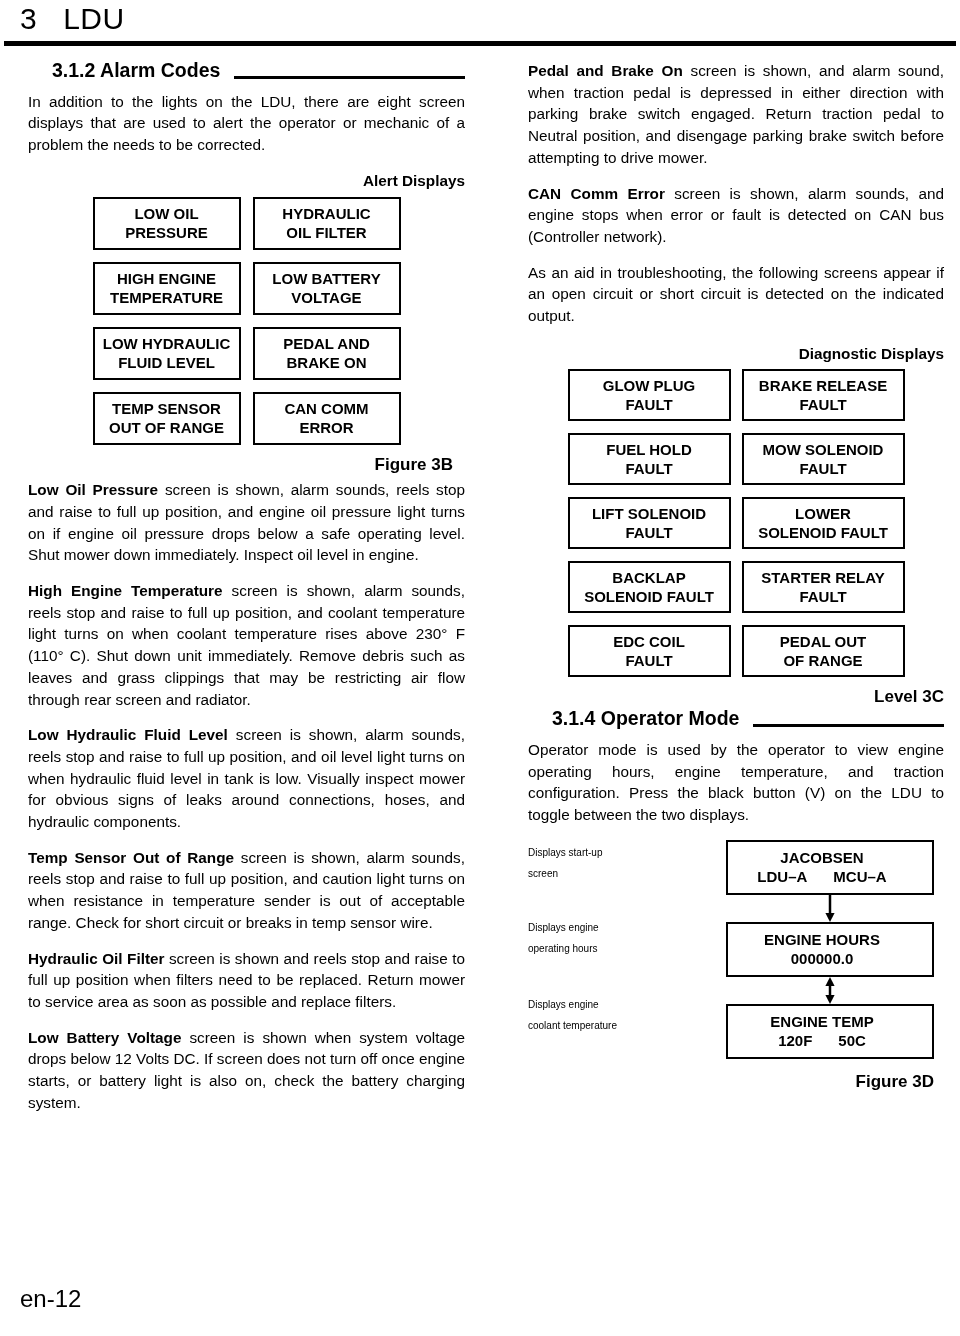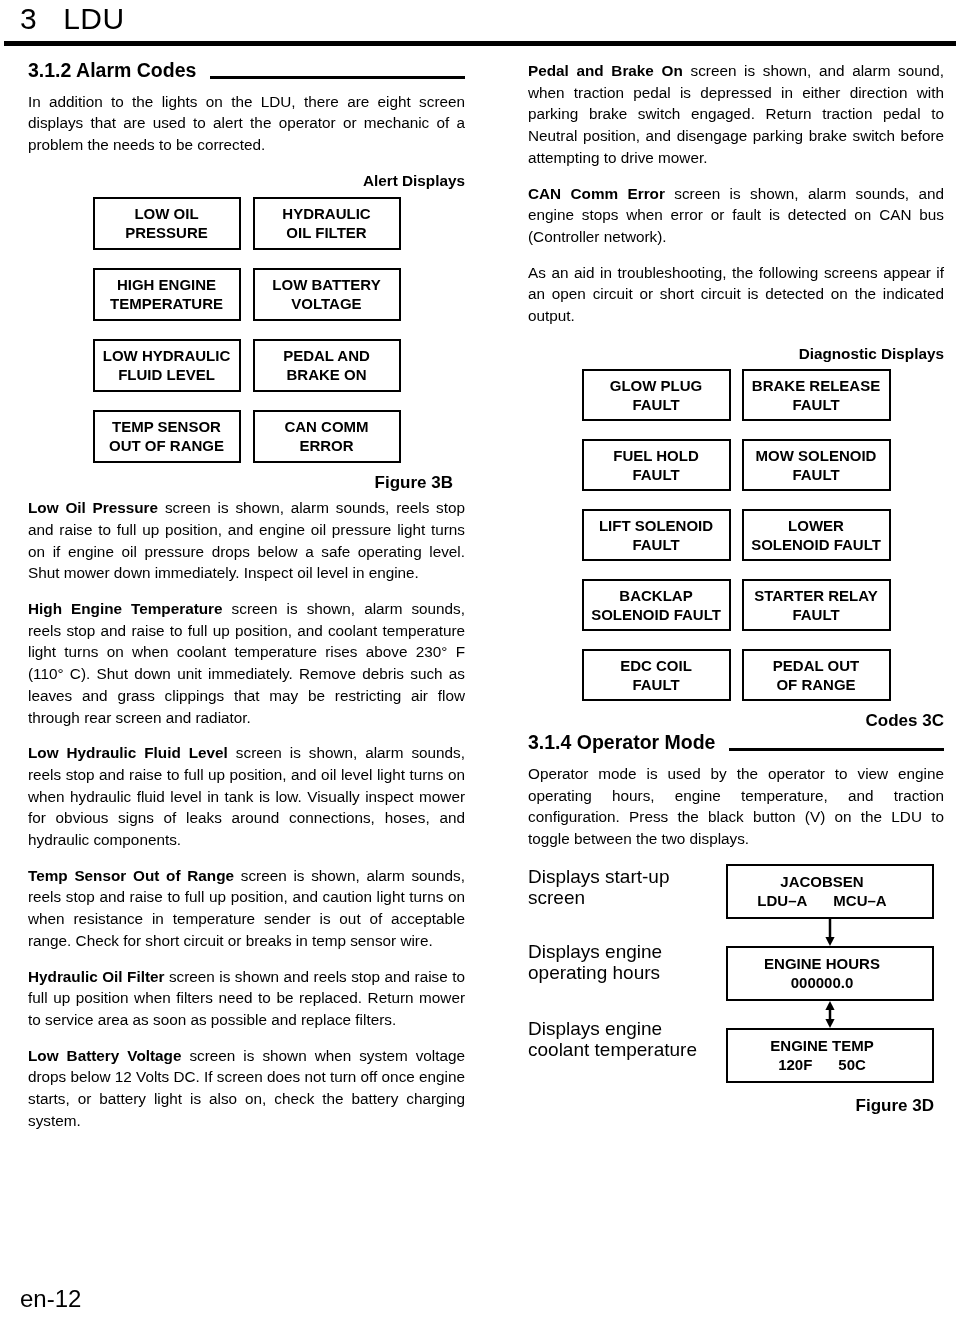--- a/index.html
+++ b/index.html
@@ -52,21 +52,21 @@
 
   
   h2.section {
     font-size: 19.5px;
     font-weight: bold;
     margin: 0 0 9px 0;
     display: flex;
     align-items: center;
     white-space: nowrap;
   }
-  h2.section .htext { flex: 0 0 auto; }
+  h2.section .htext { flex: 0 0 auto; margin-left: 24px; }
   h2.section .hrule {
     flex: 1 1 auto;
     height: 3px;
     background: #000;
     margin-left: 14px;
     position: relative;
     top: 7px;
   }
 
   p.body {
@@ -85,21 +85,21 @@
     margin: 0 0 5px 0;
   }
   .box-grid {
     display: flex;
     gap: 12px;
     justify-content: center;
   }
   .box-col {
     display: flex;
     flex-direction: column;
-    gap: 18px;
+    gap: 12px;
   }
   .disp-box {
     border: 2.5px solid #000;
     text-align: center;
     font-weight: bold;
     font-size: 15px;
     line-height: 19px;
     padding: 6px 4px 7px 4px;
     box-sizing: border-box;
   }
@@ -112,34 +112,34 @@
 
   
   .alert-figure { margin: 0 0 4px 0; }
   .alert-figure .box-col { width: 148px; }
   .alert-figure .disp-box { height: 53px; display:flex; align-items:center; justify-content:center; }
   .alert-figure .fig-caption { margin-right: 12px; }
 
   
   .diag-figure { margin-top: 16px; }
   .diag-figure .box-grid { gap: 11px; }
-  .diag-figure .box-col { width: 149px; }
+  .diag-figure .box-col { width: 163px; }
   .diag-figure .disp-box { height: 52px; display:flex; align-items:center; justify-content:center; }
   .diag-figure .fig-caption { margin-top: 9px; }
 
   
   .flow {
     margin-top: 14px;
     display: flex;
     align-items: flex-start;
   }
   .flow-labels {
     width: 190px;
     padding-top: 2px;
-    font-size: 19px;
+    font-size: 10px;
     line-height: 21.7px;
   }
   .flow-label { height: 75px; }
   .flow-label.l2 { height: 77px; }
   .flow-boxes {
     width: 208px;
     margin-left: 8px;
     display: flex;
     flex-direction: column;
     align-items: center;
@@ -253,21 +253,21 @@
         <div class="disp-box">EDC COIL<br>FAULT</div>
       </div>
       <div class="box-col">
         <div class="disp-box">BRAKE RELEASE<br>FAULT</div>
         <div class="disp-box">MOW SOLENOID<br>FAULT</div>
         <div class="disp-box">LOWER<br>SOLENOID FAULT</div>
         <div class="disp-box">STARTER RELAY<br>FAULT</div>
         <div class="disp-box">PEDAL OUT<br>OF RANGE</div>
       </div>
     </div>
-    <div class="fig-caption">Codes 3C</div>
+    <div class="fig-caption">Level 3C</div>
   </div>
 
   <h2 class="section">
     <span class="htext">3.1.4 Operator Mode</span>
     <span class="hrule"></span>
   </h2>
 
   <p class="body">Operator mode is used by the operator to view engine operating hours, engine temperature, and traction configuration. Press the black button (V) on the LDU to toggle between the two displays.</p>
 
   <div class="flow">

